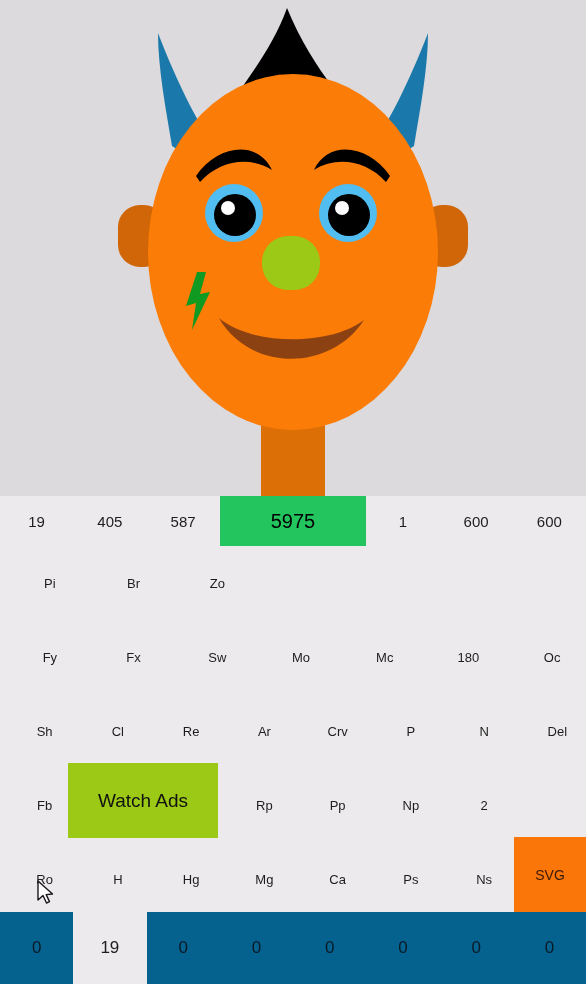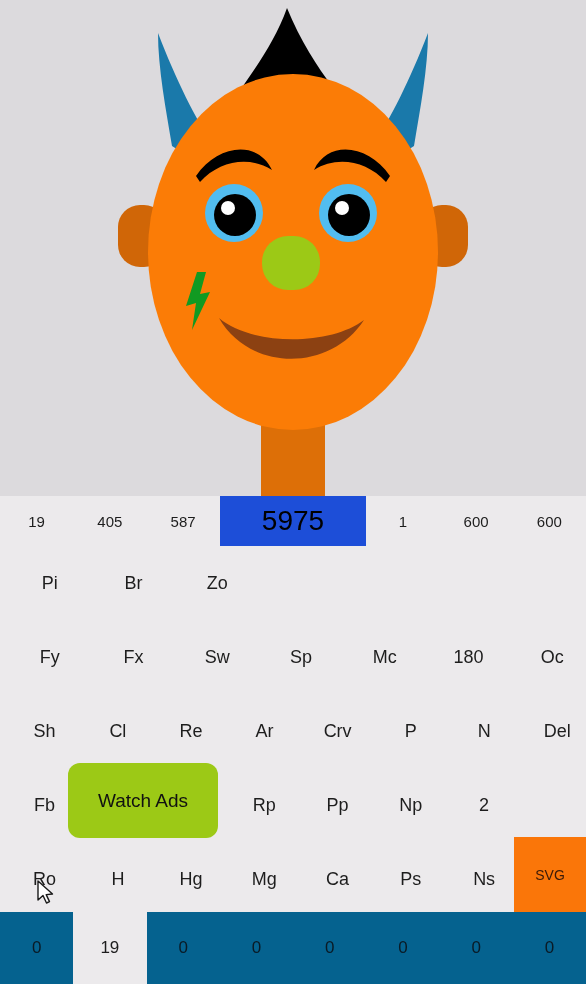--- a/index.html
+++ b/index.html
@@ -39,21 +39,21 @@
     width: 586px;
     height: 74px;
     display: flex;
   }
   .kp-row.value-row { height: 50px; }
   .kp-cell {
     flex: 1 1 0;
     display: flex;
     align-items: center;
     justify-content: center;
-    font-size: 18px;
+    font-size: 13px;
     color: #1d1d1d;
     height: 100%;
     box-sizing: border-box;
     user-select: none;
     margin-left: 16px;
   }
   .kp-cell.empty { color: transparent; }
 
   
   .value-row { align-items: center; }
@@ -61,22 +61,22 @@
     flex: 1 1 0;
     display: flex;
     align-items: center;
     justify-content: center;
     font-size: 15px;
     color: #1d1d1d;
     height: 100%;
   }
   .val-cell.small { font-size: 15px; }
   .val-cell.selected {
-    background: #1d4ed8;
-    font-size: 28px;
+    background: #22c55e;
+    font-size: 20px;
     font-weight: 400;
     color: #000;
     flex: 2 1 0;
   }
 
   
   .btn-green {
     background: #9cc916;
     color: #111;
     font-size: 19px;
@@ -198,21 +198,21 @@
     <div class="kp-cell empty"></div>
     <div class="kp-cell empty"></div>
     <div class="kp-cell empty"></div>
     <div class="kp-cell empty"></div>
   </div>
 
   <div class="kp-row">
     <div class="kp-cell">Fy</div>
     <div class="kp-cell">Fx</div>
     <div class="kp-cell">Sw</div>
-    <div class="kp-cell">Sp</div>
+    <div class="kp-cell">Mo</div>
     <div class="kp-cell">Mc</div>
     <div class="kp-cell">180</div>
     <div class="kp-cell">Oc</div>
   </div>
 
   <div class="kp-row">
     <div class="kp-cell">Sh</div>
     <div class="kp-cell">Cl</div>
     <div class="kp-cell">Re</div>
     <div class="kp-cell">Ar</div>
@@ -237,21 +237,21 @@
     <div class="kp-cell">Ro</div>
     <div class="kp-cell">H</div>
     <div class="kp-cell">Hg</div>
     <div class="kp-cell">Mg</div>
     <div class="kp-cell">Ca</div>
     <div class="kp-cell">Ps</div>
     <div class="kp-cell">Ns</div>
     <div class="kp-cell empty"></div>
   </div>
 
-  <div class="btn-green" style="left:68px; top:267px; width:150px; height:75px;border-radius:12px;">Watch Ads</div>
+  <div class="btn-green" style="left:68px; top:267px; width:150px; height:75px;">Watch Ads</div>
 
   <div class="btn-orange" style="left:514px; top:341px; width:72px; height:75px;">SVG</div>
 </div>
 
 <div id="counter-bar">
   <div class="ct-cell filled">0</div>
   <div class="ct-cell plain">19</div>
   <div class="ct-cell filled">0</div>
   <div class="ct-cell filled">0</div>
   <div class="ct-cell filled">0</div>

